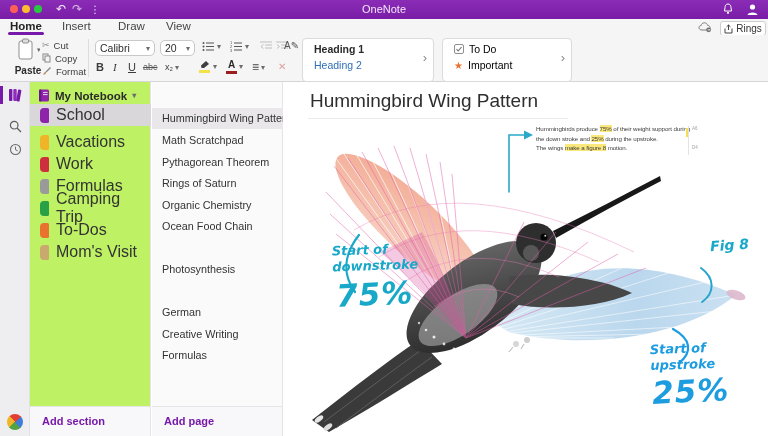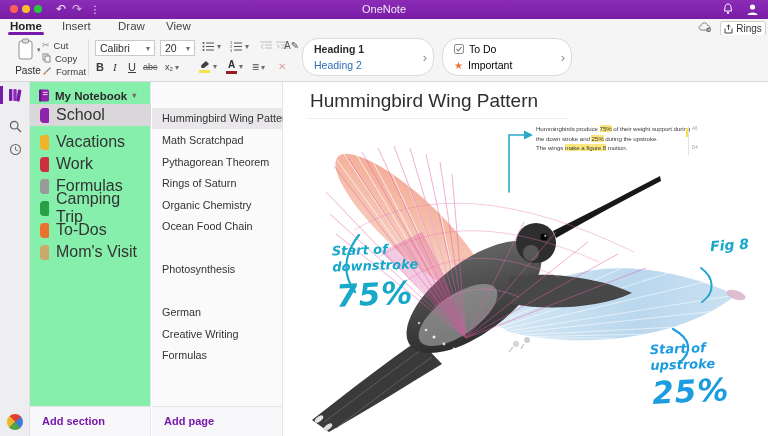--- a/index.html
+++ b/index.html
@@ -26,46 +26,46 @@
     border-radius:2px; background:#7719aa; }
   .share-btn { position:absolute; left:720px; top:2px; width:46px; height:15px; background:#fff;
     border:1px solid #cfcecf; border-radius:3px; font-size:10px; color:#333;
     display:flex; align-items:center; justify-content:center; gap:3px; }
 
   
   .ribbon { position:absolute; left:0; top:35px; width:768px; height:47px; background:#f6f5f6;
     border-bottom:1px solid #d6d5d7; }
   .vsep { position:absolute; top:4px; height:38px; width:1px; background:#ddddde; }
   .paste { position:absolute; left:10px; top:3px; width:36px; text-align:center; }
-  .paste-label { font-size:10px; font-weight:normal; color:#2c2c2c; margin-top:1px; }
+  .paste-label { font-size:10px; font-weight:bold; color:#2c2c2c; margin-top:1px; }
   .mini-row { position:absolute; left:42px; font-size:9.5px; color:#3e3e3e;
     display:flex; align-items:center; gap:4px; height:12px; }
   .combo { position:absolute; top:5px; height:16px; background:#fff; border:1px solid #c9c8ca;
-    border-radius:0; font-size:10.5px; color:#2d2d2d; display:flex; align-items:center;
+    border-radius:5px; font-size:10.5px; color:#2d2d2d; display:flex; align-items:center;
     padding:0 4px; justify-content:space-between; }
   .rbtn { position:absolute; display:flex; align-items:center; gap:2px; color:#3c3c3c; }
   .chev { font-size:8px; color:#6d6d6d; }
   .disabled { opacity:.38; }
   .fc-bar { display:block; width:11px; height:3px; background:#9c1d1d; margin-top:1px; }
-  .stylebox { position:absolute; top:3px; height:38px; background:#fff; border:1px solid #dad9db;
-    border-radius:16px; }
+  .stylebox { position:absolute; top:3px; height:44px; background:#fff; border:1px solid #dad9db;
+    border-radius:4px; }
   .stylebox .arrow { position:absolute; right:6px; top:11px; color:#8a8a8a; font-size:13px; }
   .sline { position:absolute; left:11px; font-size:10.5px; white-space:nowrap; display:flex;
     align-items:center; gap:5px; }
 
   
   .rail { position:absolute; left:0; top:82px; width:30px; bottom:0; background:#eeedef;
     border-right:1px solid #e2e1e3; }
   .rail-active-bar { position:absolute; left:0; top:4px; width:3px; height:18px; background:#7719aa; }
   .rail-ic { position:absolute; left:0; width:30px; text-align:center; }
   .avatar-pie { position:absolute; left:7px; bottom:6px; width:16px; height:16px; border-radius:50%;
     background:conic-gradient(from -40deg,#e23f34 0 25%,#3f7bd9 0 50%,#53a245 0 75%,#f0b428 0 100%); }
 
   
-  .sections { position:absolute; left:30px; top:82px; width:121px; bottom:0; background:#86efac;
+  .sections { position:absolute; left:30px; top:82px; width:121px; bottom:0; background:#bef264;
     border-right:1px solid #e5e4e6; }
   .nb-head { position:absolute; left:8px; top:7px; display:flex; align-items:center; gap:5px;
     font-size:11.5px; font-weight:bold; color:#2a2a2a; }
   .srow { position:absolute; left:0; width:121px; height:22px; display:flex; align-items:center;
     gap:7px; padding-left:10px; font-size:16px; color:#333; }
   .srow.sel { background:#d9d7da; }
   .chip { width:9px; height:15px; border-radius:4px 1.5px 1.5px 4px; flex:0 0 auto; }
   .colfoot { position:absolute; bottom:0; height:30px; border-top:1px solid #e5e4e6;
     line-height:29px; font-size:11px; font-weight:bold; color:#7719aa; padding-left:12px;
     background:#f8f7f9; }

